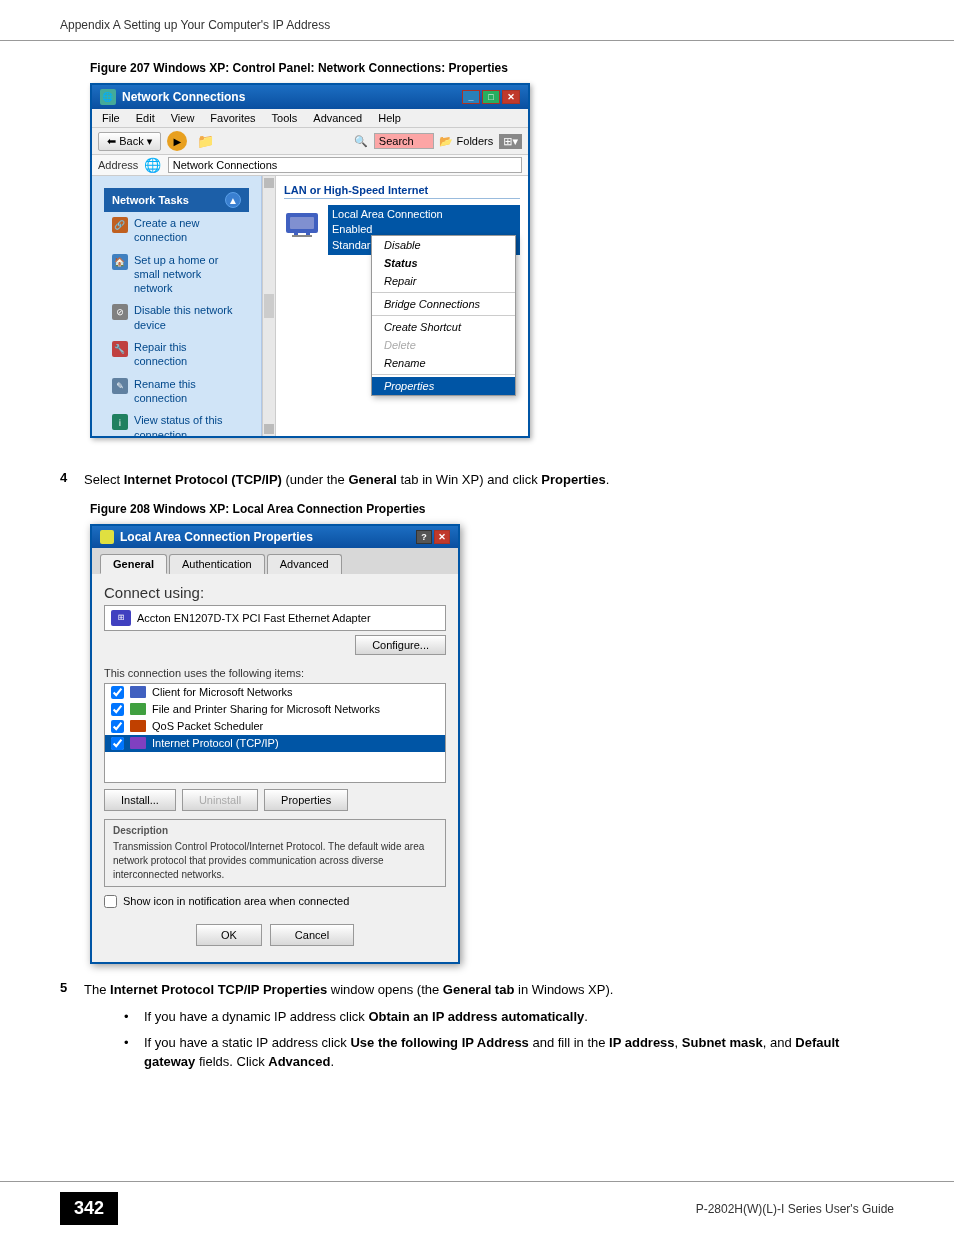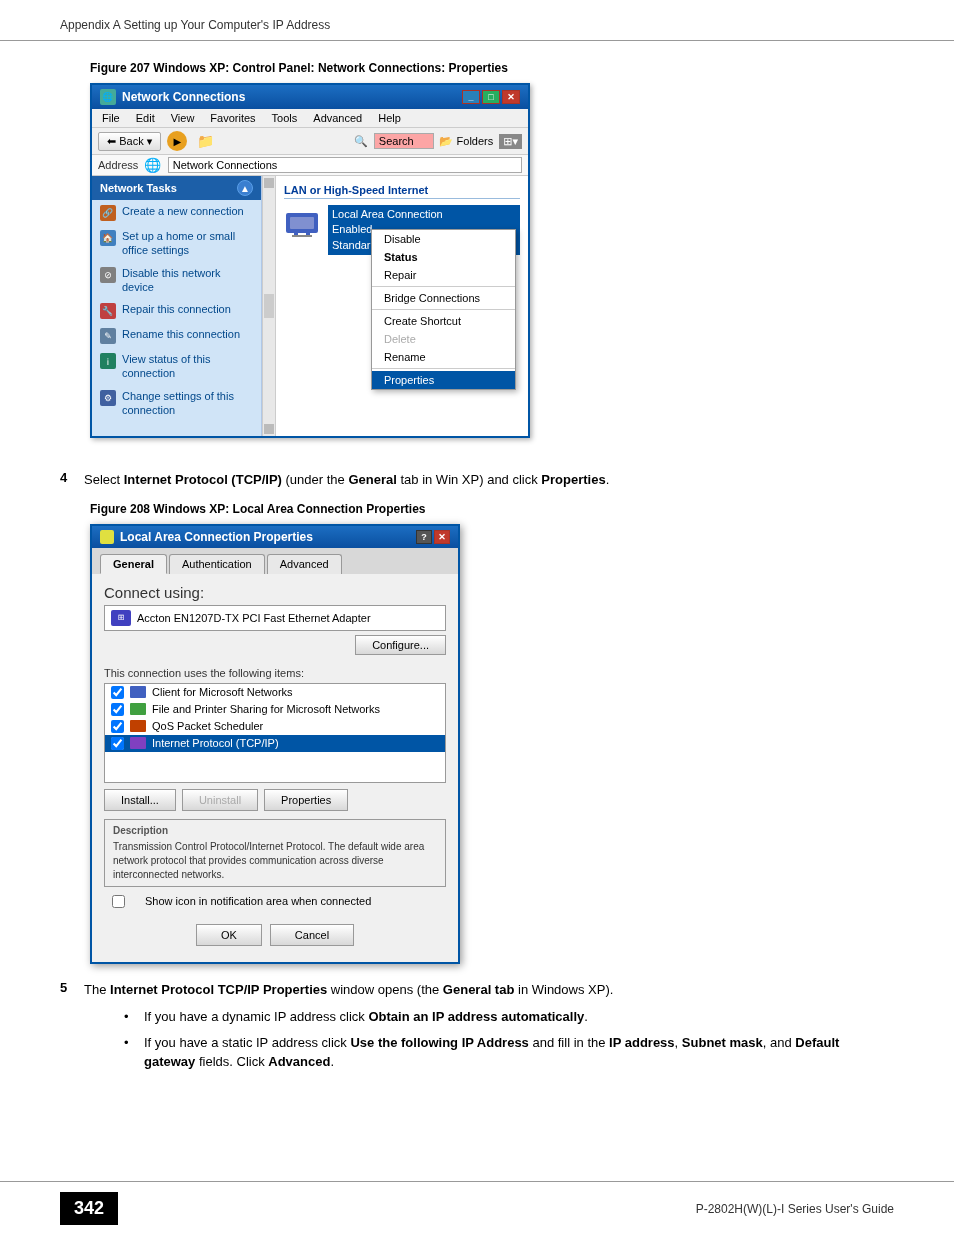--- a/index.html
+++ b/index.html
@@ -200,21 +200,21 @@
     .winxp-body {
       display: flex;
       height: 260px;
     }
 
     
     .winxp-left-panel {
       width: 170px;
       background: #d0e4f7;
       border-right: 1px solid #b0c8e8;
-      padding: 0;
+      padding: 12px;
       overflow-y: auto;
       flex-shrink: 0;
     }
     .winxp-panel-section {
       background: #1c5fa8;
       color: #fff;
       font-size: 11px;
       font-weight: bold;
       padding: 4px 8px;
       display: flex;
@@ -287,27 +287,28 @@
       color: #fff;
       padding: 2px 4px;
       font-size: 11px;
       line-height: 1.4;
     }
 
     
     .context-menu {
       position: absolute;
       right: 4px;
-      top: 24px;
+      top: 30px;
       background: #fff;
       border: 1px solid #999;
       box-shadow: 2px 2px 6px rgba(0,0,0,0.3);
       width: 145px;
       z-index: 10;
       font-size: 11px;
+      font-style: italic;
     }
     .context-menu-item {
       padding: 3px 12px;
       cursor: pointer;
       color: #000;
     }
     .context-menu-item.disabled { color: #aaa; cursor: default; }
     .context-menu-item.bold { font-weight: bold; }
     .context-menu-item.highlighted {
       background: #0055a5;
@@ -497,24 +498,23 @@
     .dialog-description-title {
       font-size: 10px;
       font-weight: bold;
       margin-bottom: 2px;
       color: #555;
     }
 
     .dialog-notify-row {
       display: flex;
       align-items: center;
-      gap: 20px;
+      gap: 6px;
       font-size: 11px;
       margin-bottom: 10px;
-      margin-left: 8px;
     }
     .dialog-notify-row input[type="checkbox"] {
       width: 13px;
       height: 13px;
     }
 
     .dialog-ok-cancel {
       display: flex;
       justify-content: center;
       gap: 8px;
@@ -590,21 +590,21 @@
             <span>Network Tasks</span>
             <div class="winxp-panel-section-collapse">▲</div>
           </div>
 
           <div class="winxp-task-item">
             <div class="winxp-task-icon" style="background:#c06020;border-radius:2px;display:flex;align-items:center;justify-content:center;color:#fff;font-size:9px;">🔗</div>
             <span class="winxp-task-text">Create a new connection</span>
           </div>
           <div class="winxp-task-item">
             <div class="winxp-task-icon" style="background:#4080c0;border-radius:2px;display:flex;align-items:center;justify-content:center;color:#fff;font-size:9px;">🏠</div>
-            <span class="winxp-task-text">Set up a home or small office settings</span>
+            <span class="winxp-task-text">Set up a home or small network network</span>
           </div>
           <div class="winxp-task-item">
             <div class="winxp-task-icon" style="background:#808080;border-radius:2px;display:flex;align-items:center;justify-content:center;color:#fff;font-size:9px;">⊘</div>
             <span class="winxp-task-text">Disable this network device</span>
           </div>
           <div class="winxp-task-item">
             <div class="winxp-task-icon" style="background:#c04040;border-radius:2px;display:flex;align-items:center;justify-content:center;color:#fff;font-size:9px;">🔧</div>
             <span class="winxp-task-text">Repair this connection</span>
           </div>
           <div class="winxp-task-item">

